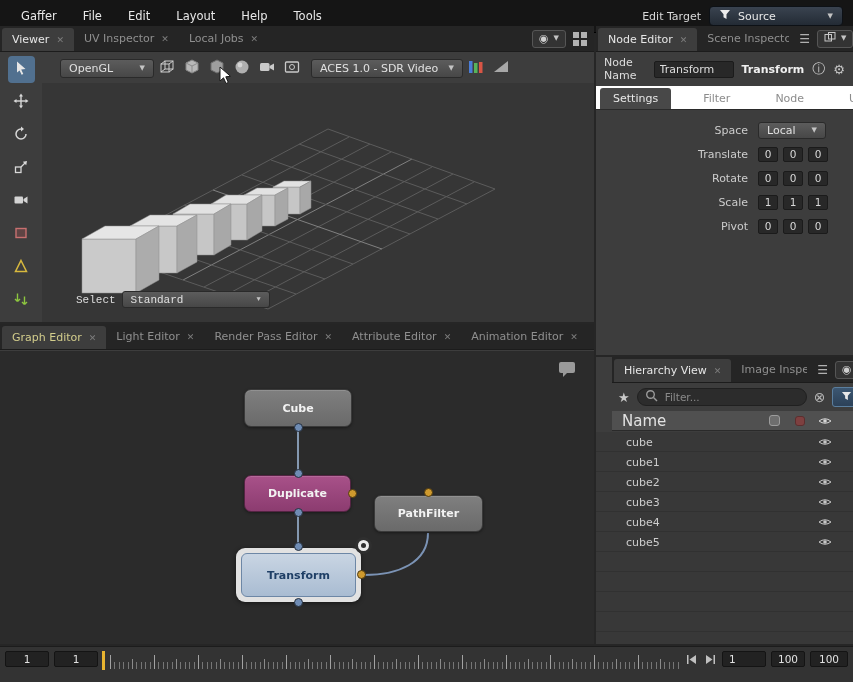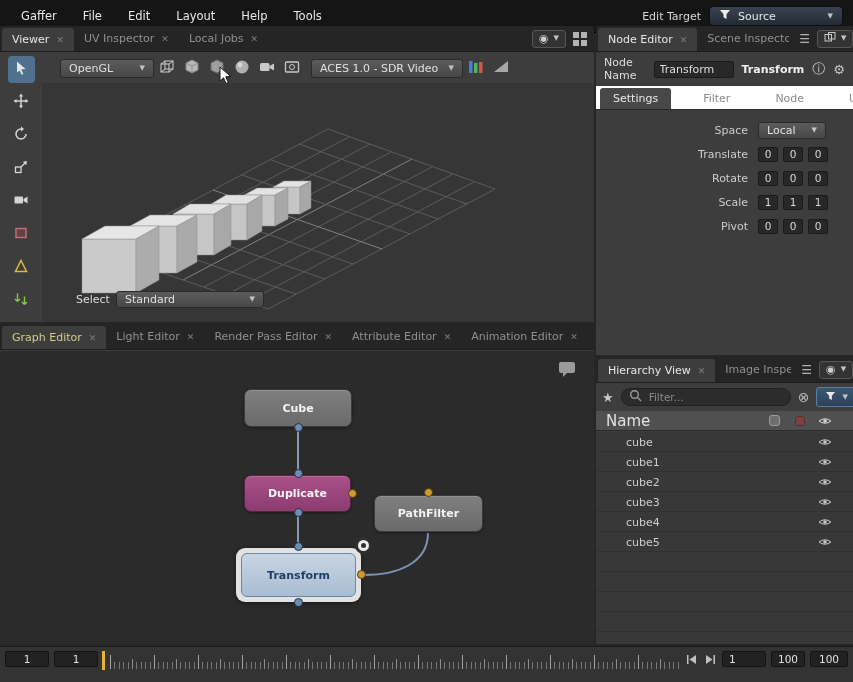--- a/index.html
+++ b/index.html
@@ -16,21 +16,21 @@
 
   .caret { font-size:7px; color:#c4c4c4; line-height:1; }
 
   
   .left-col  { position:absolute; left:0;   top:26px; width:594px; height:618px; }
   .right-col { position:absolute; left:596px; top:26px; width:257px; height:618px; }
   .panel { position:absolute; left:0; right:0; background:#3d3d3d; overflow:hidden; }
   .viewer-panel { top:0; height:296px; }
   .graph-panel { top:298px; height:320px; }
   .node-editor-panel { top:0; height:329px; }
-  .hierarchy-panel { top:331px; height:287px; }
+  .hierarchy-panel { top:331px; height:287px;padding-left:16px; }
 
   
   .tabbar { height:26px; background:#252525; border-bottom:1px solid #1c1c1c; display:flex; align-items:stretch; padding-left:2px; }
   .tab { display:flex; align-items:center; gap:7px; padding:0 10px; color:#8f8f8f; white-space:nowrap; }
   .tab.active { background:#3d3d3d; color:#e6e6e6; border-radius:3px 3px 0 0; margin-top:2px; }
   .tab.active.gold { color:#d3cd8c; }
   .tab .close { color:#7d7d7d; font-size:9px; }
   .tab .trunc { overflow:hidden; display:inline-block; }
   .tabbar-right { margin-left:auto; display:flex; align-items:center; gap:7px; padding-right:7px; }
   .menu-glyph { color:#b0b0b0; font-size:12px; }
@@ -43,21 +43,21 @@
   .toolstrip { width:42px; background:#3d3d3d; display:flex; flex-direction:column; align-items:center; gap:6px; padding-top:3px; }
   .tool-btn { width:27px; height:27px; display:flex; align-items:center; justify-content:center; border-radius:4px; }
   .tool-btn.selected { background:#51708f; }
   .viewer-main { flex:1; display:flex; flex-direction:column; min-width:0; }
   .viewer-toolbar { height:30px; background:#3d3d3d; display:flex; align-items:center; padding-left:18px; gap:1px; }
   .dropdown { display:flex; align-items:center; gap:8px; background:linear-gradient(#5c5c5c,#474747); border:1px solid #2a2a2a; border-radius:3px; height:19px; padding:0 8px; color:#e0e0e0; }
   .dropdown .caret { margin-left:auto; }
   .dd-renderer { width:94px; }
   .dd-colorspace { width:152px; margin-left:6px; }
   .icon-btn { width:24px; height:24px; display:flex; align-items:center; justify-content:center; border-radius:3px; }
-  .viewport { flex:1; position:relative; background:#363636; overflow:hidden; }
+  .viewport { flex:1; position:relative; background:#363636; overflow:hidden;font-family:Liberation Mono, monospace; }
   .viewport > svg { position:absolute; left:0; top:0; }
   .select-row { position:absolute; left:34px; bottom:14px; display:flex; align-items:center; gap:6px; }
   .dd-shading { width:148px; height:17px;gap:12px; }
 
   
   .graph-canvas { position:absolute; top:27px; left:0; right:0; bottom:0; background:#2b2b2b; }
   .graph-canvas > svg { position:absolute; left:0; top:0; }
   .gnode { position:absolute; display:flex; align-items:center; justify-content:center; font-weight:bold; font-size:11px; color:#f2f2f2; background:linear-gradient(#7f7f7f,#6a6a6a); border:1px solid #3a3a3a; border-radius:7px; box-shadow:inset 0 1px 0 rgba(255,255,255,.14), 0 1px 3px rgba(0,0,0,.4); }
   .gnode.magenta { background:linear-gradient(#a85189,#8c3c70); border-color:#542443; }
   .gnode-halo { position:absolute; background:#e2e2e2; border-radius:9px; padding:5px; box-shadow:0 1px 4px rgba(0,0,0,.5); }

